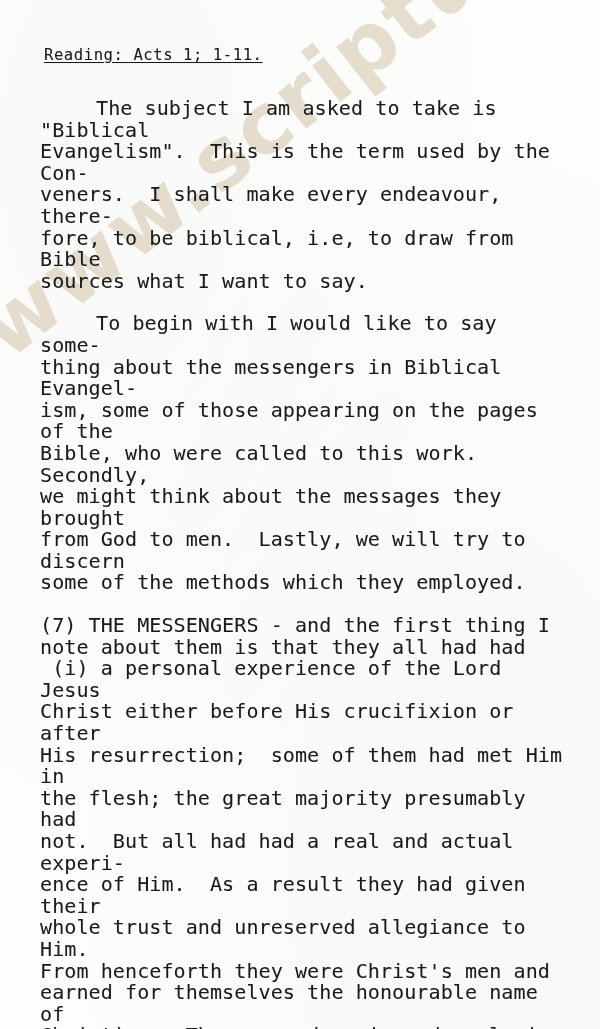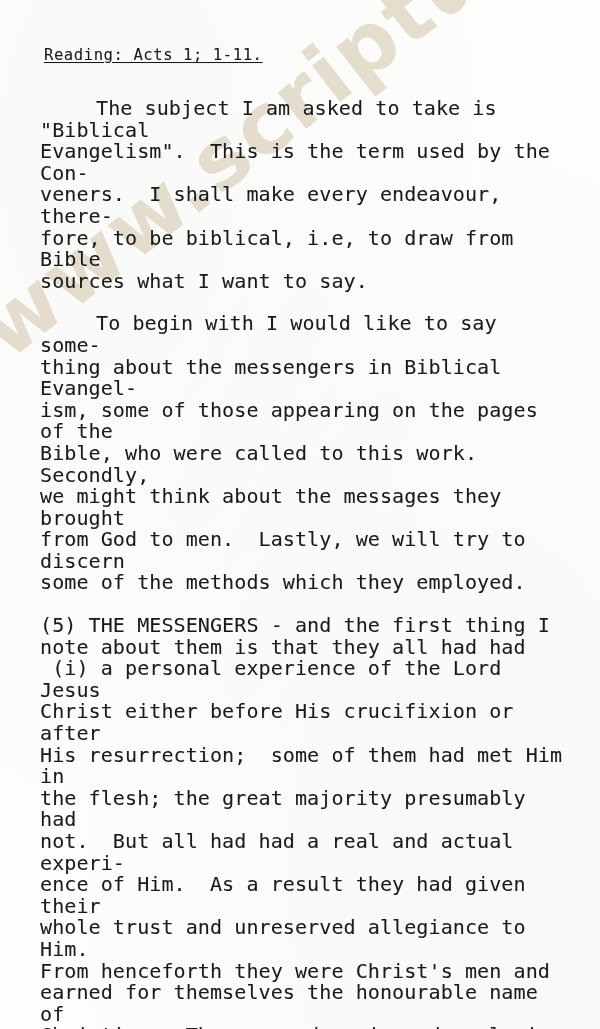--- a/index.html
+++ b/index.html
@@ -119,21 +119,21 @@
     <p class="para first-indent">To begin with I would like to say some-
 thing about the messengers in Biblical Evangel-
 ism, some of those appearing on the pages of the
 Bible, who were called to this work.  Secondly,
 we might think about the messages they brought
 from God to men.  Lastly, we will try to discern
 some of the methods which they employed.</p>
 
     <div class="gap-md"></div>
 
-    <p class="para">(5) THE MESSENGERS - and the first thing I
+    <p class="para">(7) THE MESSENGERS - and the first thing I
 note about them is that they all had had</p>
 
     <p class="para"> (i) a personal experience of the Lord Jesus
 Christ either before His crucifixion or after
 His resurrection;  some of them had met Him in
 the flesh; the great majority presumably had
 not.  But all had had a real and actual experi-
 ence of Him.  As a result they had given their
 whole trust and unreserved allegiance to Him.
 From henceforth they were Christ's men and

